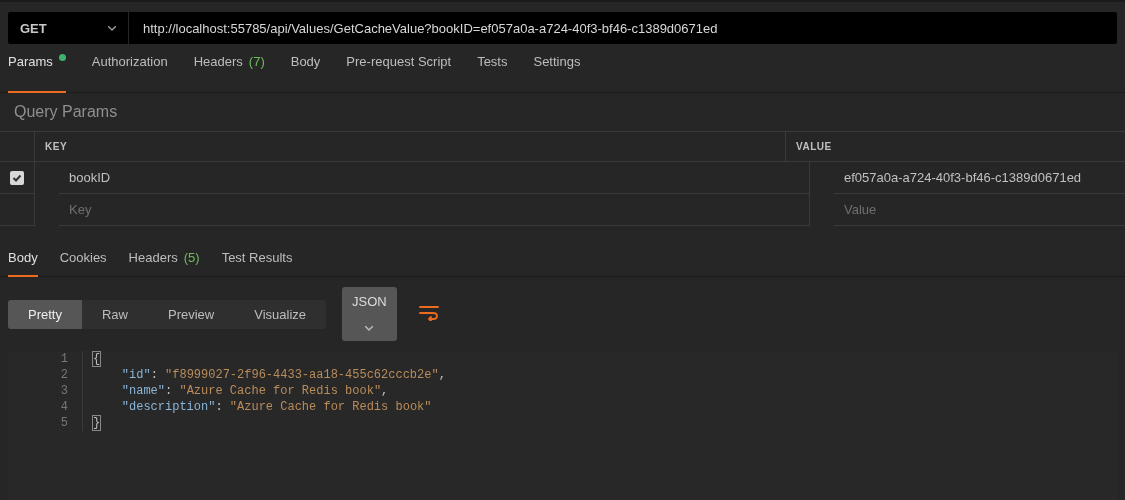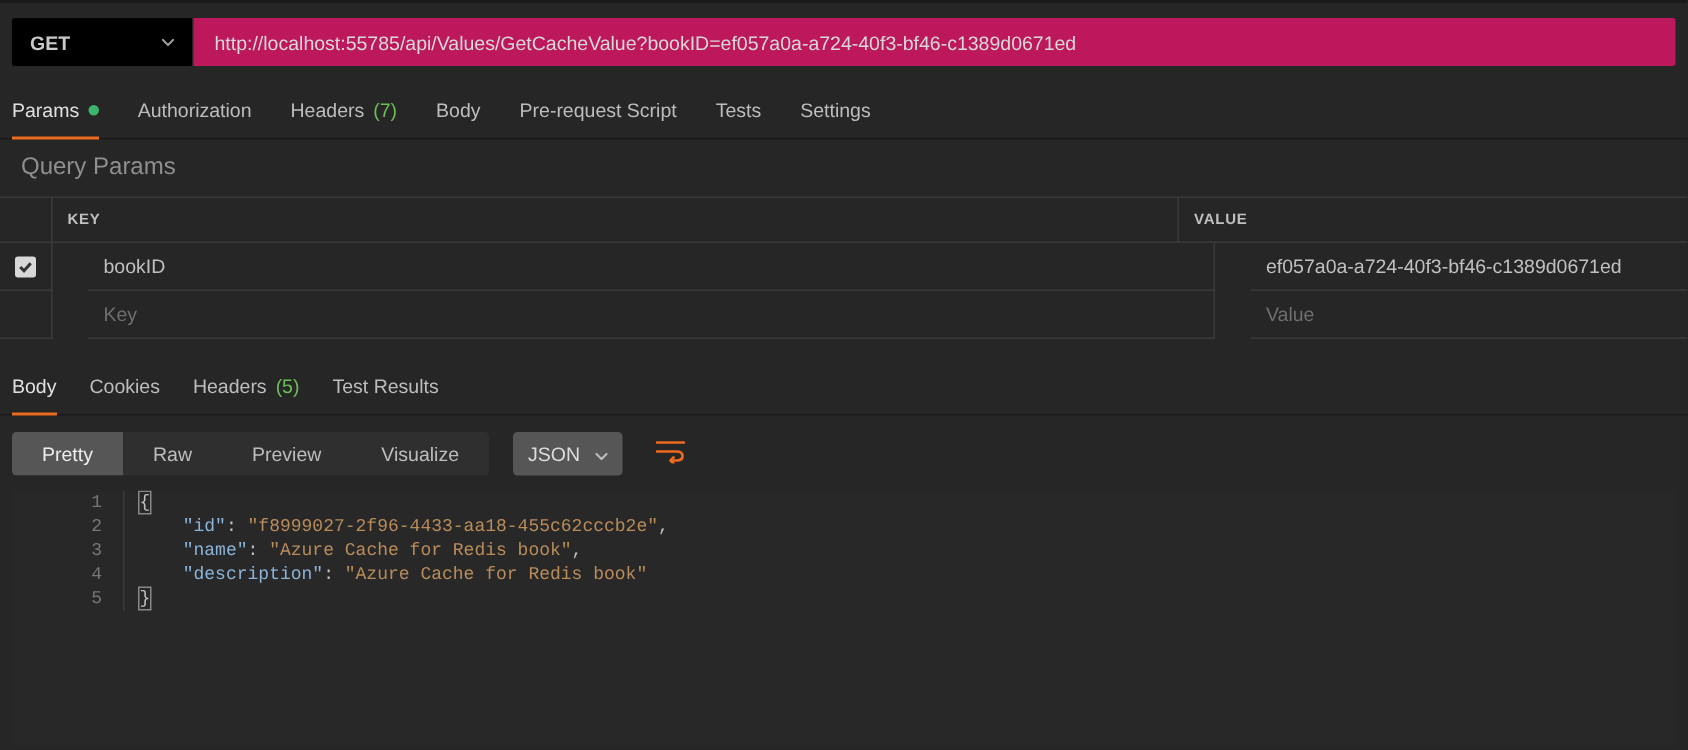--- a/index.html
+++ b/index.html
@@ -36,21 +36,21 @@
     border-radius: 2px 0 0 2px;
   }
   .method-select .caret {
     position: absolute;
     right: 12px;
     top: 14px;
   }
   .caret svg { display:block; }
   .url-input {
     flex: 1;
-    background: #be185d;
+    background: #000000;
     height: 32px;
     display: flex;
     align-items: center;
     padding: 0 14px;
     color: #d8d8d8;
     border-radius: 0 2px 2px 0;
     text-align: center;
   }
   
   .tabs-row {
@@ -58,21 +58,20 @@
     align-items: center;
     height: 38px;
     padding: 0 8px;
     gap: 26px;
     border-bottom: 1px solid #1a1a1a;
   }
   .tab {
     color: #bdbdbd;
     font-size: 13px;
     display: flex;
-    align-items: center;
     height: 100%;
     position: relative;
     cursor: pointer;
   }
   .tab.active {
     color: #e0e0e0;
   }
   .tab.active::after {
     content: "";
     position: absolute;
@@ -180,20 +179,21 @@
   .lang-select {
     margin-left: 16px;
     background:#565656;
     color:#ddd;
     padding: 7px 10px;
     border-radius:3px;
     display:flex;
     align-items:center;
     gap:10px;
     cursor:pointer;
+    flex-direction:column;
   }
   .wrap-btn {
     margin-left: 16px;
     width: 32px; height: 30px;
     display:flex; align-items:center; justify-content:center;
     cursor:pointer;
   }
   
   .code-area {
     background:#282828;

